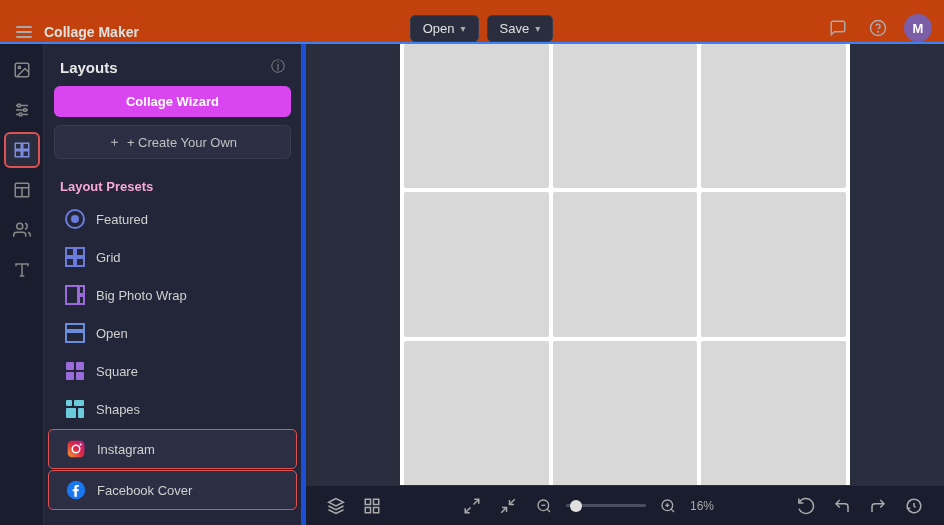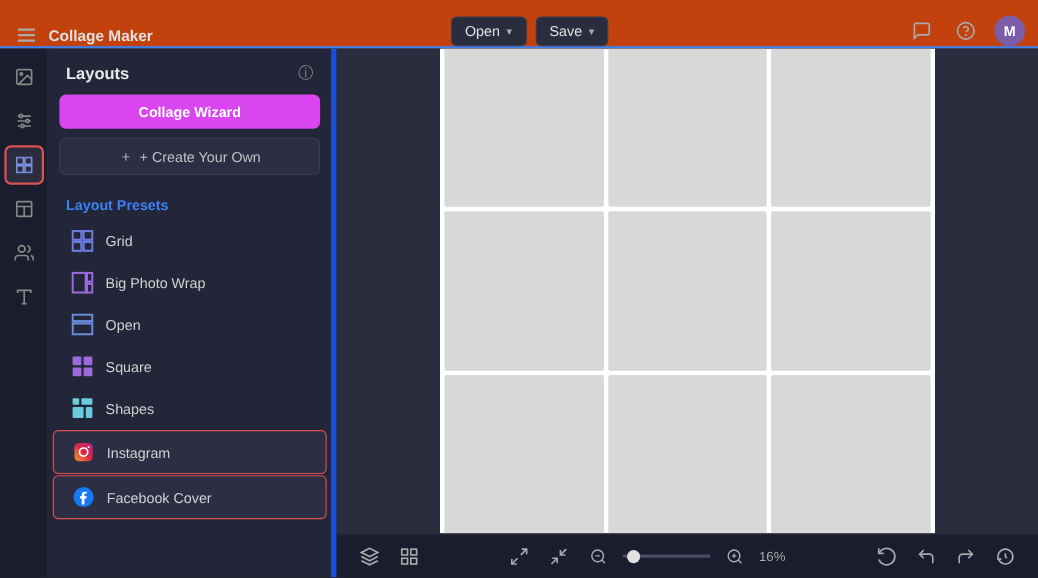--- a/index.html
+++ b/index.html
@@ -197,21 +197,21 @@
       display: flex;
       align-items: center;
       justify-content: center;
       gap: 6px;
     }
 
     .section-label {
       padding: 8px 16px 6px;
       font-size: 12px;
       font-weight: 700;
-      color: #3b82f6;
+      color: #f9a8d4;
       text-transform: none;
       letter-spacing: 0;
       font-size: 13px;
     }
 
     .preset-item {
       display: flex;
       align-items: center;
       gap: 10px;
       padding: 8px 16px;
@@ -420,20 +420,29 @@
     <div class="sidebar-buttons">
       <button class="btn-primary">Collage Wizard</button>
       <button class="btn-secondary">
         <span>＋</span>
         <span>+ Create Your Own</span>
       </button>
     </div>
 
     <div class="section-label">Layout Presets</div>
 
+    <div class="preset-item">
+      <div class="preset-icon">
+        <svg width="20" height="20" viewBox="0 0 20 20">
+          <circle cx="10" cy="10" r="9" fill="none" stroke="#6b7bdb" stroke-width="2"></circle>
+          <circle cx="10" cy="10" r="4" fill="#6b7bdb"></circle>
+        </svg>
+      </div>
+      <span class="preset-name">Featured</span>
+    </div>
 
     <div class="preset-item">
       <div class="preset-icon">
         <svg width="20" height="20" viewBox="0 0 20 20">
           <rect x="1" y="1" width="8" height="8" fill="none" stroke="#6b7bdb" stroke-width="2"></rect>
           <rect x="11" y="1" width="8" height="8" fill="none" stroke="#6b7bdb" stroke-width="2"></rect>
           <rect x="1" y="11" width="8" height="8" fill="none" stroke="#6b7bdb" stroke-width="2"></rect>
           <rect x="11" y="11" width="8" height="8" fill="none" stroke="#6b7bdb" stroke-width="2"></rect>
         </svg>
       </div>

